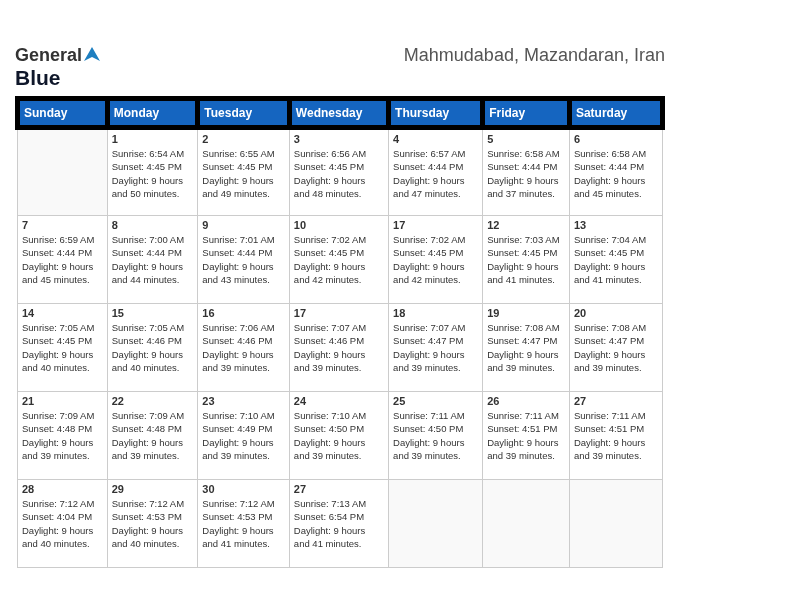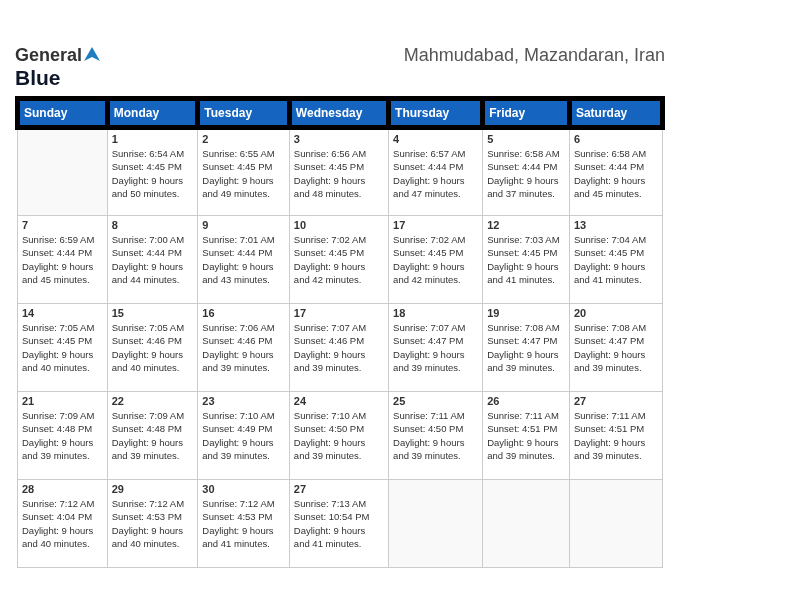--- a/index.html
+++ b/index.html
@@ -329,21 +329,21 @@
           <td>
             <div class="day-num">30</div>
             <div class="cell-text">Sunrise: 7:12 AM</div>
             <div class="cell-text">Sunset: 4:53 PM</div>
             <div class="cell-text">Daylight: 9 hours</div>
             <div class="cell-text">and 41 minutes.</div>
           </td>
           <td>
             <div class="day-num">27</div>
             <div class="cell-text">Sunrise: 7:13 AM</div>
-            <div class="cell-text">Sunset: 10:54 PM</div>
+            <div class="cell-text">Sunset: 6:54 PM</div>
             <div class="cell-text">Daylight: 9 hours</div>
             <div class="cell-text">and 41 minutes.</div>
           </td>
           <td class="empty-cell"></td>
           <td class="empty-cell"></td>
           <td class="empty-cell"></td>
         </tr>
       </tbody>
   </table>
 </div>

